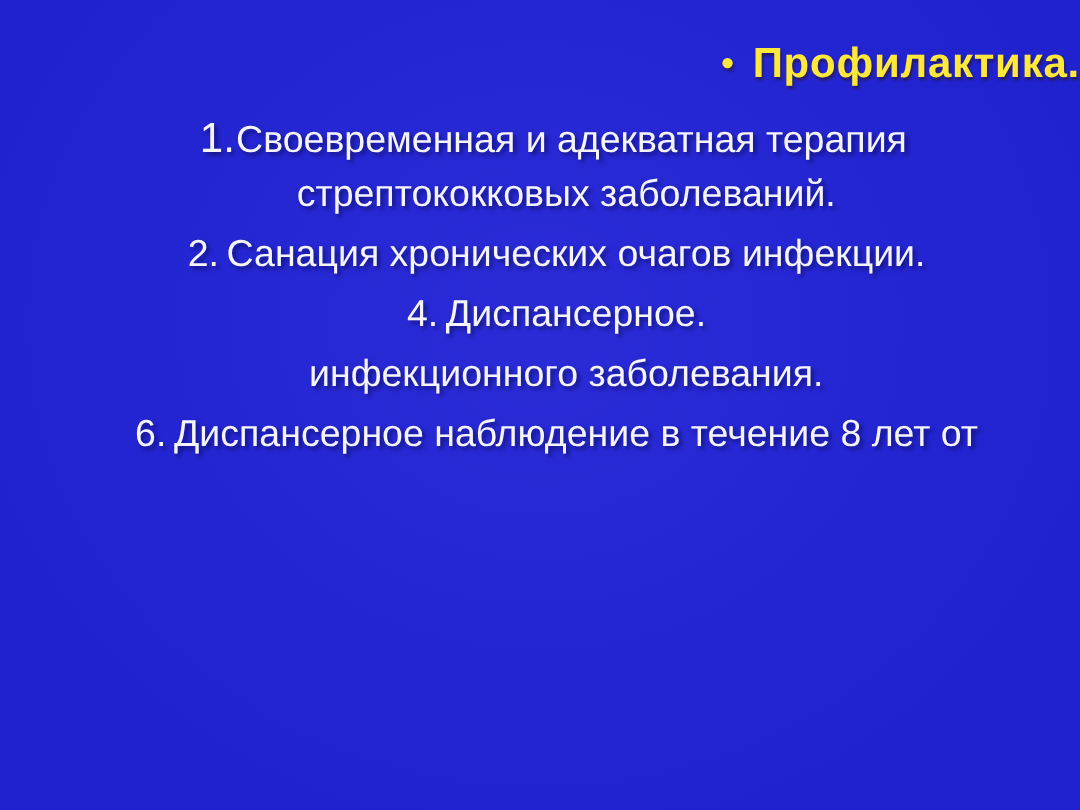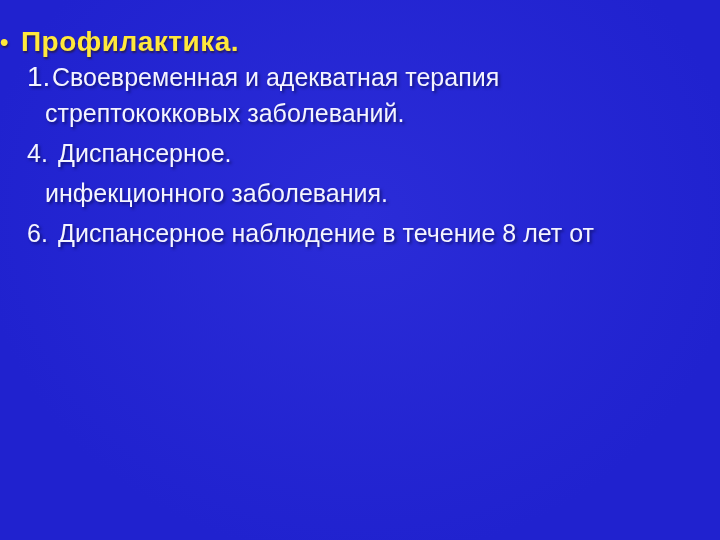--- a/index.html
+++ b/index.html
@@ -13,41 +13,42 @@
     font-family: "Liberation Sans", "DejaVu Sans", sans-serif;
   }
   .slide {
     width: 720px;
     height: 540px;
     box-sizing: border-box;
     background: radial-gradient(ellipse at 50% 40%, var(--background_light) 0%, var(--background) 75%);
   }
   .title {
     padding-top: 26px;
-    text-align: left;
+    text-align: right;
     color: var(--title);
     font-size: 28px;
     font-weight: bold;
     letter-spacing: 0.5px;
     text-shadow: 1px 2px 2px rgba(40, 20, 0, 0.55);
     white-space: nowrap;
   }
   .title .bullet {
     font-size: 24px;
     margin-right: 12px;
     vertical-align: 1px;
   }
   .list {
-    margin-top: 1px;
+    margin-top: 16px;
     padding-left: 27px;
     padding-right: 10px;
     color: var(--body_text);
     font-size: 25px;
     line-height: 36px;
     text-shadow: 2px 2px 3px rgba(0, 0, 40, 0.5);
+    text-align: center;
   }
   .item {
     margin-bottom: 4px;
   }
   .num {
     display: inline-block;
     min-width: 31px;
   }
   .item-1 .num {
     min-width: 25px;
@@ -66,20 +67,23 @@
     <span class="bullet">•</span><span>Профилактика.</span>
   </div>
 
   <div class="list">
 
     <div class="item item-1">
       <div class="line1"><span class="num">1.</span><span>Своевременная и адекватная терапия</span></div>
       <div class="line2">стрептококковых заболеваний.</div>
     </div>
 
+    <div class="item">
+      <div class="line1"><span class="num">2.</span><span>Санация хронических очагов инфекции.</span></div>
+    </div>
 
 
     <div class="item">
       <div class="line1"><span class="num">4.</span><span>Диспансерное.</span></div>
     </div>
 
     <div class="item">
       <div class="line2">инфекционного заболевания.</div>
     </div>
 

